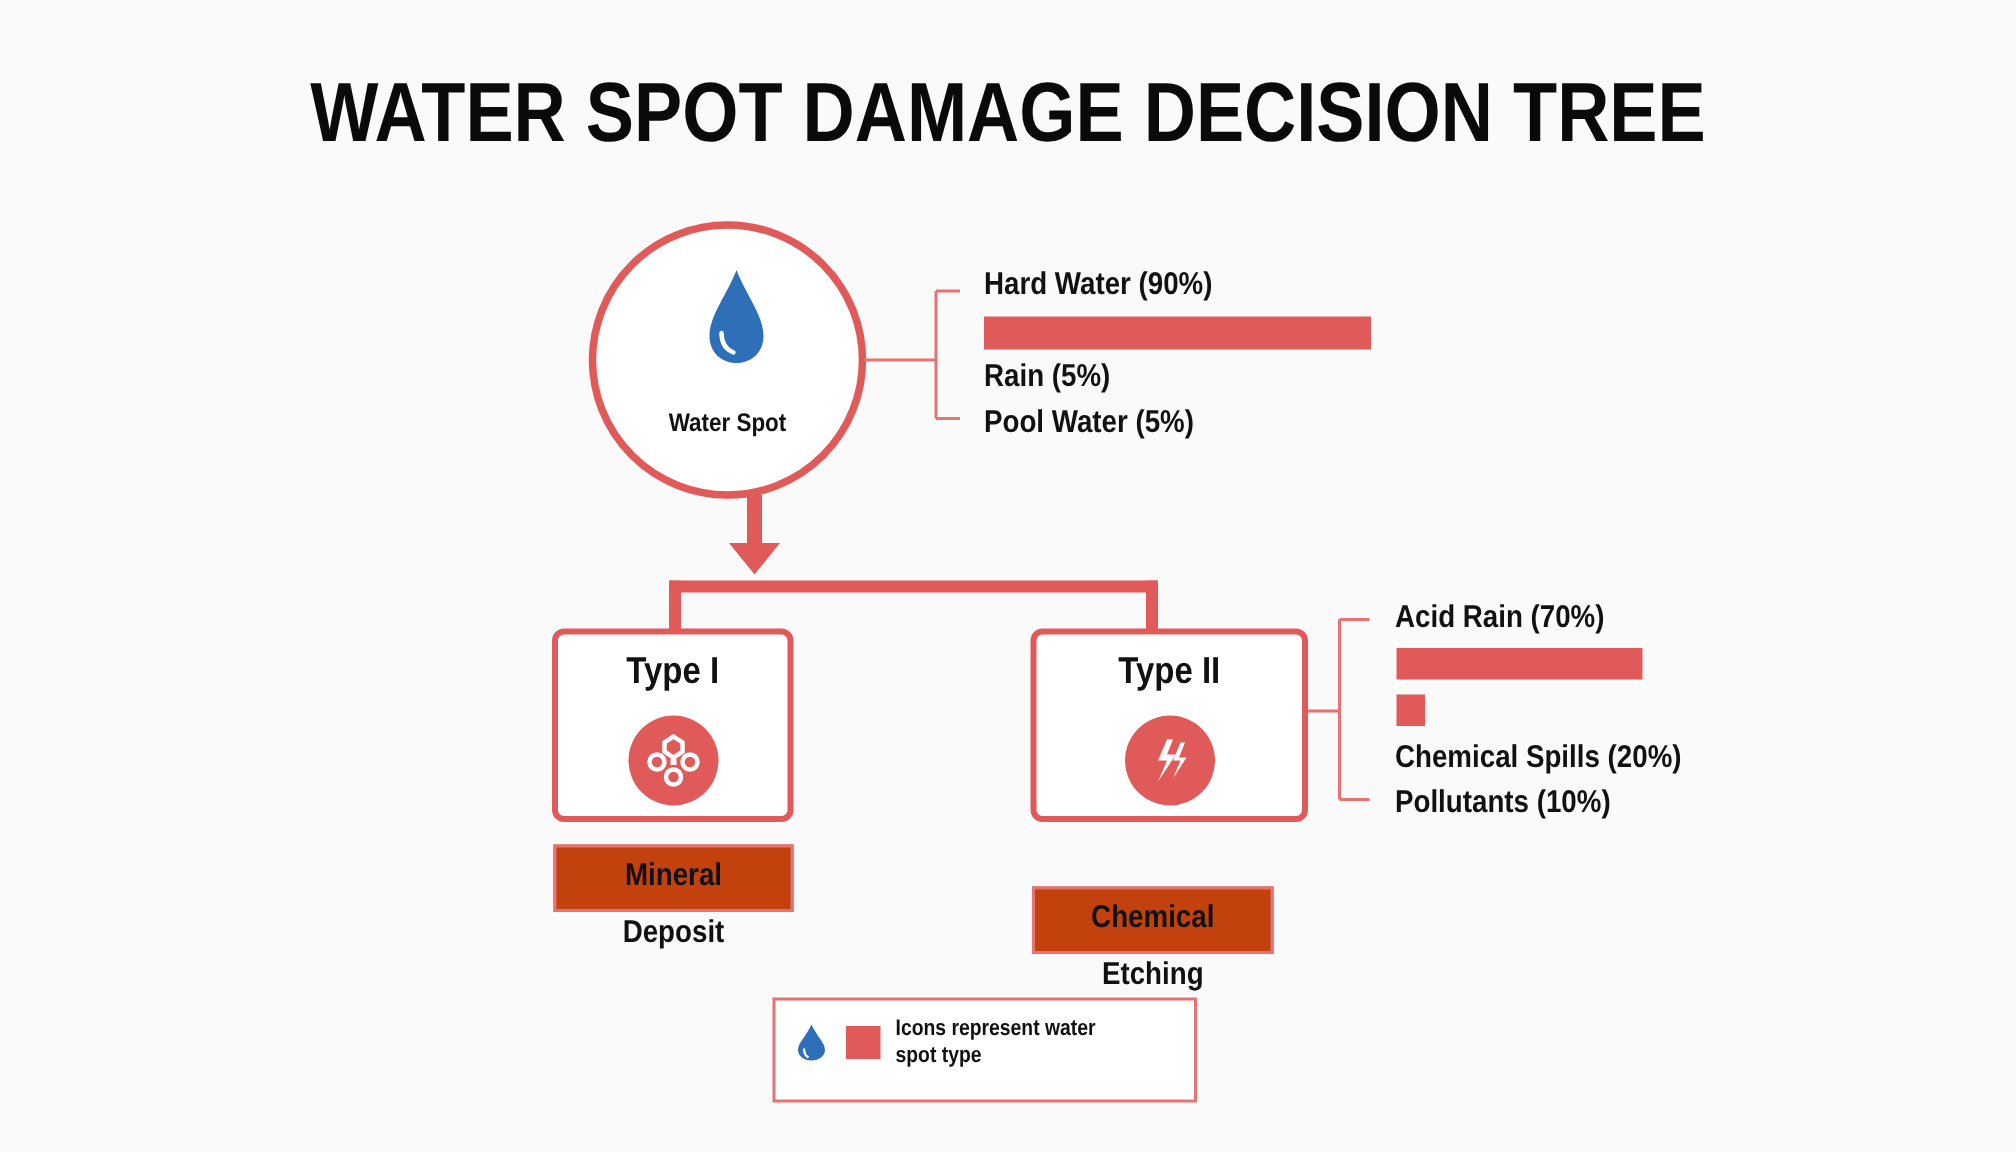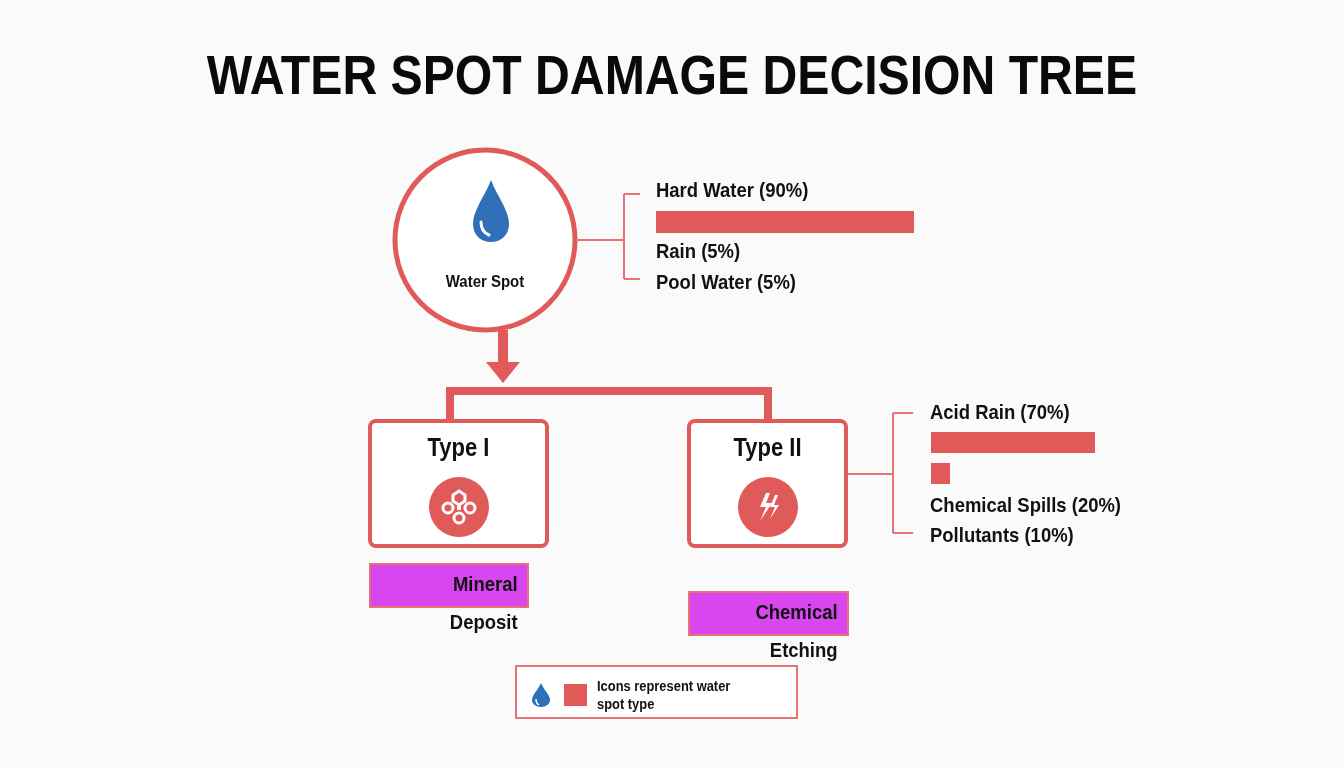--- a/index.html
+++ b/index.html
@@ -5,21 +5,21 @@
   html,body{margin:0;padding:0;}
   body{width:1344px;height:768px;background:#fafafa;position:relative;overflow:hidden;font-family:"Liberation Sans",sans-serif;color:#111;}
   .abs{position:absolute;}
   #title{left:0;width:1344px;top:42px;text-align:center;font-size:56px;font-weight:bold;letter-spacing:0px;transform:scaleX(0.86);transform-origin:672px 0;color:#0a0a0a;}
   svg.lines{position:absolute;left:0;top:0;}
   .label{font-weight:bold;font-size:21px;transform:scaleX(0.88);transform-origin:0 0;white-space:nowrap;color:#111;}
   .circle-label{font-weight:bold;font-size:17px;transform:scaleX(0.88);white-space:nowrap;text-align:center;}
   .box{border:4px solid #e05a5a;border-radius:8px;background:#fff;box-sizing:border-box;}
   .box-title{position:absolute;left:0;right:0;top:10px;text-align:center;font-weight:bold;font-size:25px;transform:scaleX(0.88);}
   .icon-circle{position:absolute;width:60px;height:60px;border-radius:50%;background:#e05a5a;left:50%;margin-left:-30px;top:54px;}
-  .sub-box{border:2px solid #e57373;background:#d946ef;box-sizing:border-box;text-align:right;font-weight:bold;font-size:21px;line-height:38px;}
+  .sub-box{border:2px solid #e57373;background:#c2410c;box-sizing:border-box;text-align:center;font-weight:bold;font-size:21px;line-height:38px;}
   .sub-box span{display:inline-block;transform:scaleX(0.88);}
   .bar{background:#e05a5a;}
   .legend{border:2px solid #e57373;background:#fff;box-sizing:border-box;}
   .legend-text{font-size:15px;font-weight:bold;transform:scaleX(0.86);transform-origin:0 0;line-height:18px;color:#111;}
 </style>
 </head>
 <body>
 
 <div id="title" class="abs">WATER SPOT DAMAGE DECISION TREE</div>
 
@@ -51,58 +51,58 @@
     <path d="M10 44 C10 51 13 55 18 57" stroke="#fff" stroke-width="3" fill="none" stroke-linecap="round"></path>
   </svg>
   <div class="abs circle-label" style="left:0;width:180px;top:132px;">Water Spot</div>
 </div>
 
 <div class="abs label" style="left:656px;top:178px;">Hard Water (90%)</div>
 <div class="abs bar" style="left:656px;top:211px;width:258px;height:22px;"></div>
 <div class="abs label" style="left:656px;top:239px;">Rain (5%)</div>
 <div class="abs label" style="left:656px;top:270px;">Pool Water (5%)</div>
 
-<div class="abs box" style="left:368px;top:419px;width:181px;height:129px;">
+<div class="abs box" style="left:368px;top:419px;width:161px;height:129px;">
   <div class="box-title">Type I</div>
   <div class="icon-circle">
     <svg width="60" height="60" viewBox="0 0 60 60">
       <g fill="none" stroke="#fff" stroke-width="3">
         <polygon points="30,14 36,18 36,24 30,28 24,24 24,18"></polygon>
         <circle cx="19" cy="31" r="5"></circle>
         <circle cx="41" cy="31" r="5"></circle>
         <circle cx="30" cy="41" r="5"></circle>
       </g>
       <rect x="28" y="29" width="4" height="4" fill="#fff"></rect>
     </svg>
   </div>
 </div>
 <div class="abs sub-box" style="left:369px;top:563px;width:160px;height:45px;">
   <span>Mineral Deposit</span>
 </div>
 
-<div class="abs box" style="left:687px;top:419px;width:161px;height:129px;">
+<div class="abs box" style="left:687px;top:419px;width:185px;height:129px;">
   <div class="box-title">Type II</div>
   <div class="icon-circle">
     <svg width="60" height="60" viewBox="0 0 60 60">
       <path d="M28 16 L22 30 L28 30 L22 44 L34 26 L28 26 L32 16 Z" fill="#fff"></path>
       <path d="M37 18 L32 30 L37 30 L32 42 L41 28 L36 28 L40 18 Z" fill="#fff"></path>
     </svg>
   </div>
 </div>
 <div class="abs sub-box" style="left:688px;top:591px;width:161px;height:45px;">
   <span>Chemical Etching</span>
 </div>
 
 <div class="abs label" style="left:930px;top:400px;">Acid Rain (70%)</div>
 <div class="abs bar" style="left:931px;top:432px;width:164px;height:21px;"></div>
 <div class="abs bar" style="left:931px;top:463px;width:19px;height:21px;"></div>
 <div class="abs label" style="left:930px;top:493px;">Chemical Spills (20%)</div>
 <div class="abs label" style="left:930px;top:523px;">Pollutants (10%)</div>
 
-<div class="abs legend" style="left:515px;top:665px;width:283px;height:54px;">
+<div class="abs legend" style="left:515px;top:665px;width:283px;height:70px;">
   <svg class="abs" style="left:14px;top:15px;" width="20" height="26" viewBox="0 0 20 26">
     <path d="M10 1 C13 8 19 13 19 18 C19 22 15 25 10 25 C5 25 1 22 1 18 C1 13 7 8 10 1 Z" fill="#2f6fb8"></path>
     <path d="M5 17 C5 20 6 22 8 23" stroke="#fff" stroke-width="1.5" fill="none"></path>
   </svg>
   <div class="abs" style="left:47px;top:17px;width:23px;height:22px;background:#e05a5a;"></div>
   <div class="abs legend-text" style="left:80px;top:10px;">
     <div>Icons represent water</div>
     <div>spot type</div>
   </div>
 </div>

